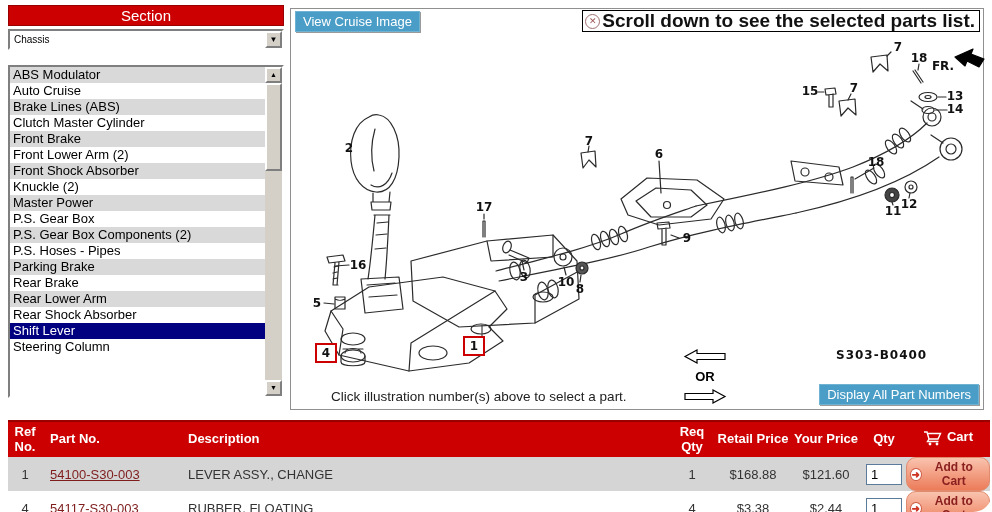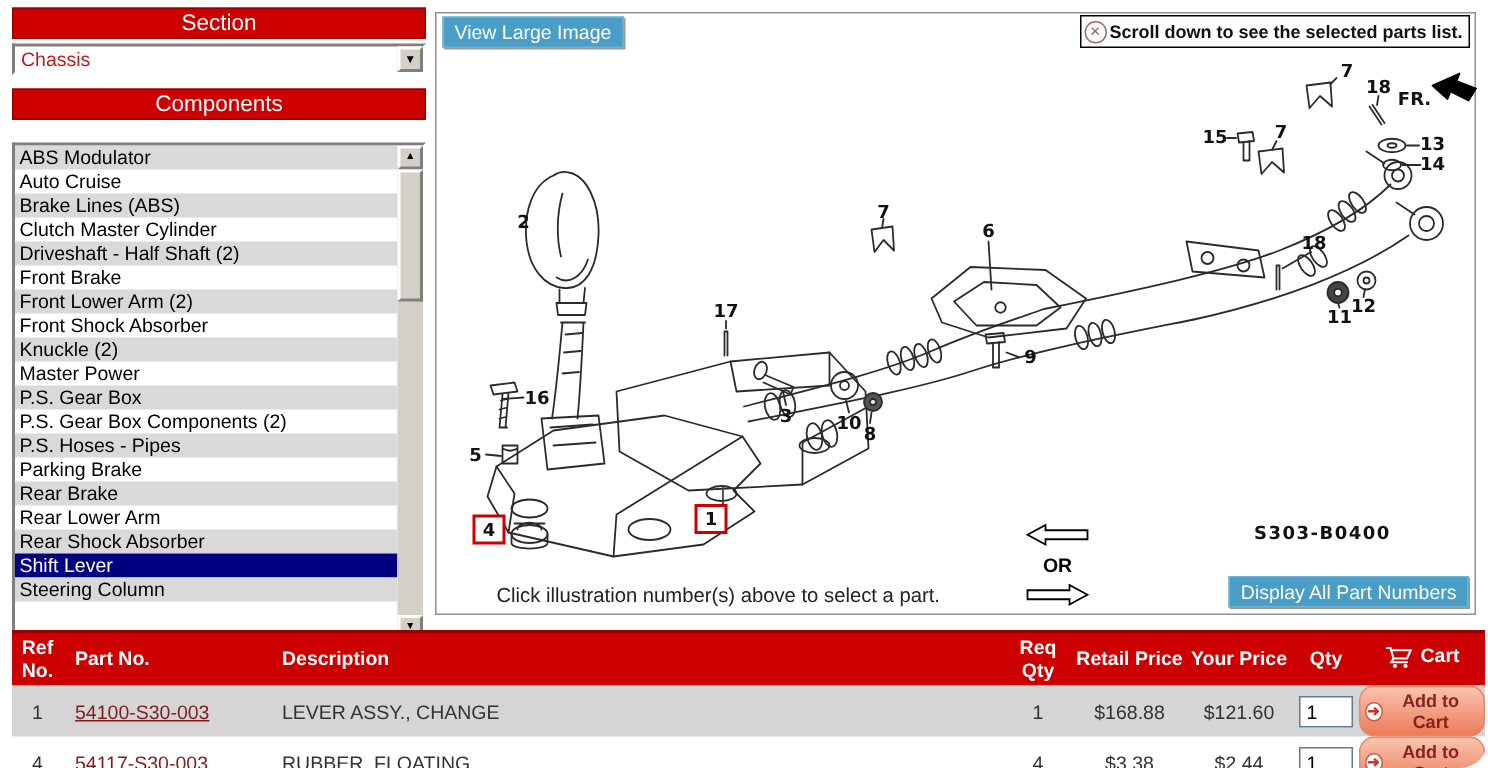--- a/index.html
+++ b/index.html
@@ -5,21 +5,21 @@
   * { margin:0; padding:0; box-sizing:border-box; }
   html,body { width:992px; height:512px; background:#fff; font-family:"Liberation Sans",sans-serif; }
   .page { position:relative; width:992px; height:512px; background:#fff; overflow:hidden;border-radius:19px; }
 
   
   .left-col { position:absolute; left:8px; top:5px; width:276px; }
   .red-bar { background:#cc0000; border:1px solid #990000; color:#fff; text-align:center;
              font-size:15px; height:21px; line-height:19px; }
   .select-box { position:relative; margin-top:3px; height:21px; background:#fff;
                 border:2px solid; border-color:#7f7f7f #fff #fff #7f7f7f; }
-  .select-box .sel-text { position:absolute; left:4px; top:1px; font-size:13px; color:#b91c1c; line-height:15px; }
+  .select-box .sel-text { position:absolute; left:4px; top:1px; font-size:10px; color:#000000; line-height:15px; }
   .select-box .sel-btn { position:absolute; right:0; top:0; width:17px; height:17px; background:#d4d0c8;
                 border:2px solid; border-color:#fff #7f7f7f #7f7f7f #fff; font-size:8px; color:#000;
                 text-align:center; line-height:13px; }
   .comp-header { margin-top:9px; }
   .listbox { position:relative; margin-top:15px; height:333px; background:#fff;
              border:2px solid; border-color:#7f7f7f #fff #fff #7f7f7f; overflow:hidden; }
   .list-inner { position:absolute; left:0; top:0; right:17px; bottom:0; overflow:hidden; }
   .comp-item { height:16px; line-height:16px; font-size:13px; padding-left:3px; color:#000;
                white-space:nowrap; cursor:default; }
   .comp-item:nth-child(odd) { background:#d9d9d9; }
@@ -35,21 +35,21 @@
   
   .diagram-panel { position:absolute; left:290px; top:8px; width:694px; height:402px;
                    background:#fff; border:1px solid #909090; }
   .blue-btn { background:#4a9dc6; color:#fff; font-size:13px; padding:2px 7px;
               border:1px solid #6fb2d2; box-shadow:1px 1px 0 #9a9a9a; display:inline-block; cursor:pointer; }
   .view-large { position:absolute; left:4px; top:2px; }
   .scroll-notice { position:absolute; right:3px; top:1px; height:22px; border:1px solid #000;
                    background:#fff; display:flex; align-items:center; padding:0 4px 0 2px; gap:2px; }
   .broken-ic { width:15px; height:15px; border-radius:50%; border:1px solid #a07070; color:#a05858;
                font-size:9px; line-height:13px; text-align:center; display:inline-block; }
-  .scroll-notice b { font-size:12px; color:#111; letter-spacing:0; }
+  .scroll-notice b { font-size:19px; color:#111; letter-spacing:0; }
   .diag-svg { position:absolute; left:0; top:0; width:694px; height:402px; }
   .diag-svg text { font:bold 12px "DejaVu Sans",sans-serif; fill:#111; }
   .diag-code { font:10px "DejaVu Sans Mono",monospace; fill:#555; letter-spacing:1px; }
   .fr-label { font:italic bold 13px "DejaVu Serif",serif; fill:#000; }
   .click-instr { position:absolute; left:40px; bottom:5px; font-size:13.5px; color:#222; }
   .or-row { position:absolute; left:392px; bottom:5px; display:flex; align-items:center; gap:5px;flex-direction:column; }
   .or-row b { font-size:13px; color:#000; }
   .display-all { position:absolute; right:4px; bottom:4px; }
 
   
@@ -76,29 +76,27 @@
 <div class="page">
 
   <div class="left-col">
     <div class="red-bar">Section</div>
 
     <div class="select-box">
       <span class="sel-text">Chassis</span>
       <span class="sel-btn">▼</span>
     </div>
 
-    <div class="red-bar comp-header">Components</div>
 
     <div class="listbox">
       <div class="list-inner" id="comp-list">
           <div class="comp-item">ABS Modulator</div>
           <div class="comp-item">Auto Cruise</div>
           <div class="comp-item">Brake Lines (ABS)</div>
           <div class="comp-item">Clutch Master Cylinder</div>
-          <div class="comp-item">Driveshaft - Half Shaft (2)</div>
           <div class="comp-item">Front Brake</div>
           <div class="comp-item">Front Lower Arm (2)</div>
           <div class="comp-item">Front Shock Absorber</div>
           <div class="comp-item">Knuckle (2)</div>
           <div class="comp-item">Master Power</div>
           <div class="comp-item">P.S. Gear Box</div>
           <div class="comp-item">P.S. Gear Box Components (2)</div>
           <div class="comp-item">P.S. Hoses - Pipes</div>
           <div class="comp-item">Parking Brake</div>
           <div class="comp-item">Rear Brake</div>
@@ -256,21 +254,21 @@
           <text x="664" y="87" text-anchor="middle" dominant-baseline="central">13</text>
           <text x="664" y="100" text-anchor="middle" dominant-baseline="central">14</text>
           <text x="585" y="153" text-anchor="middle" dominant-baseline="central">18</text>
           <text x="602" y="202" text-anchor="middle" dominant-baseline="central">11</text>
           <text x="618" y="195" text-anchor="middle" dominant-baseline="central">12</text>
           <text x="652" y="57" text-anchor="middle" dominant-baseline="central" class="fr-label">FR.</text>
           <text x="545" y="350" class="diag-code">S303-B0400</text>
         </g>
     </svg>
 
-    <span class="blue-btn view-large">View Large Image</span>
+    <span class="blue-btn view-large">View Cruise Image</span>
 
     <div class="scroll-notice">
       <span class="broken-ic">✕</span>
       <b>Scroll down to see the selected parts list.</b>
     </div>
 
     <span class="click-instr">Click illustration number(s) above to select a part.</span>
 
     <div class="or-row">
       <svg width="44" height="15">

